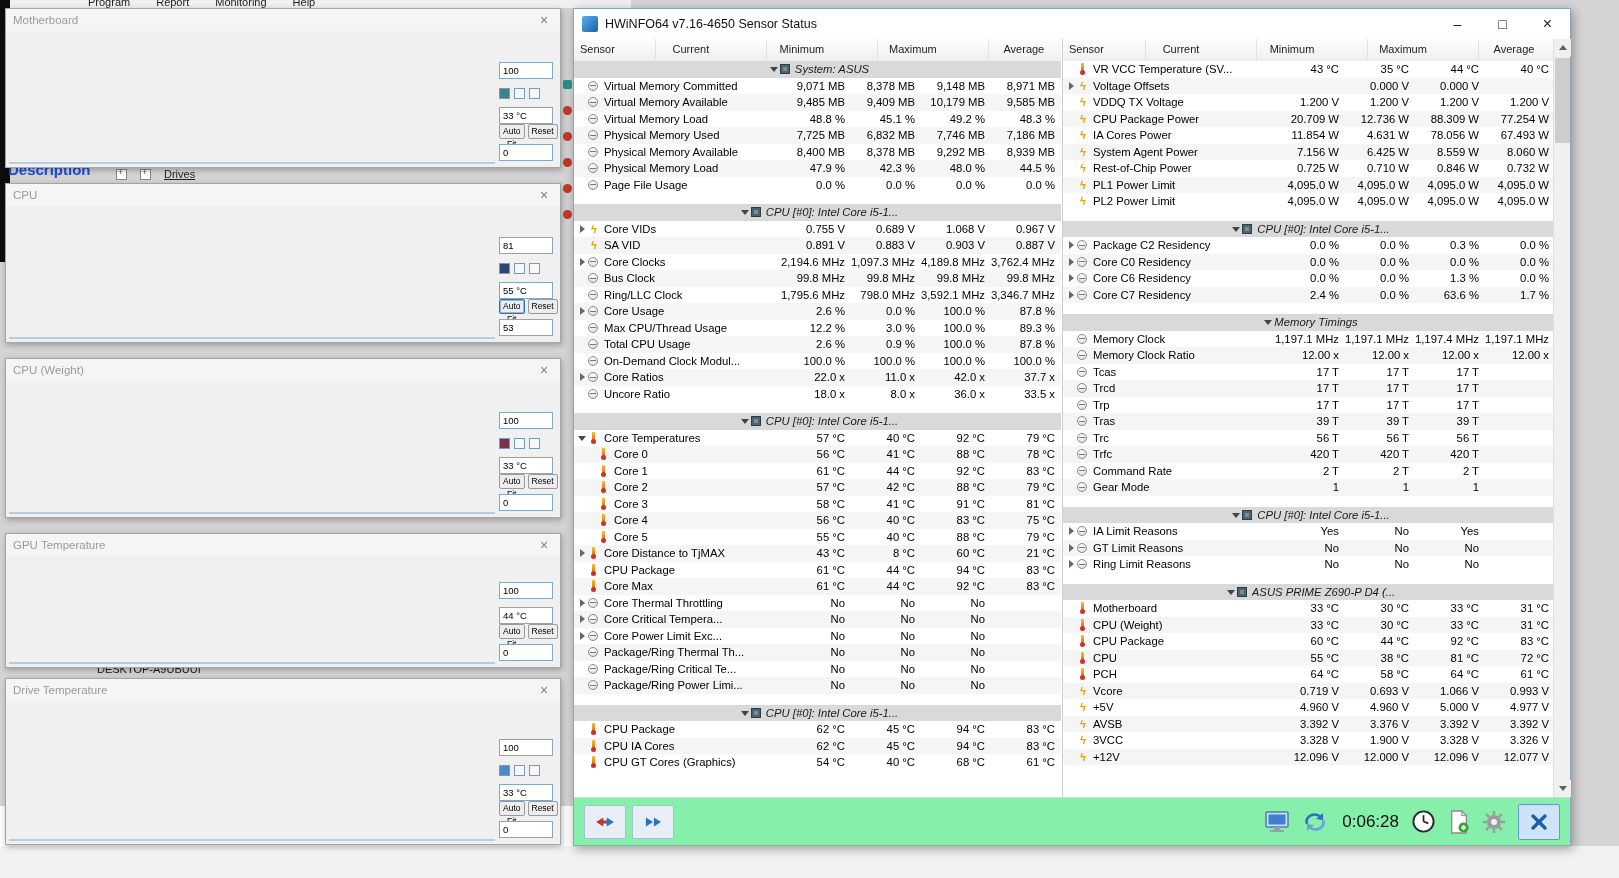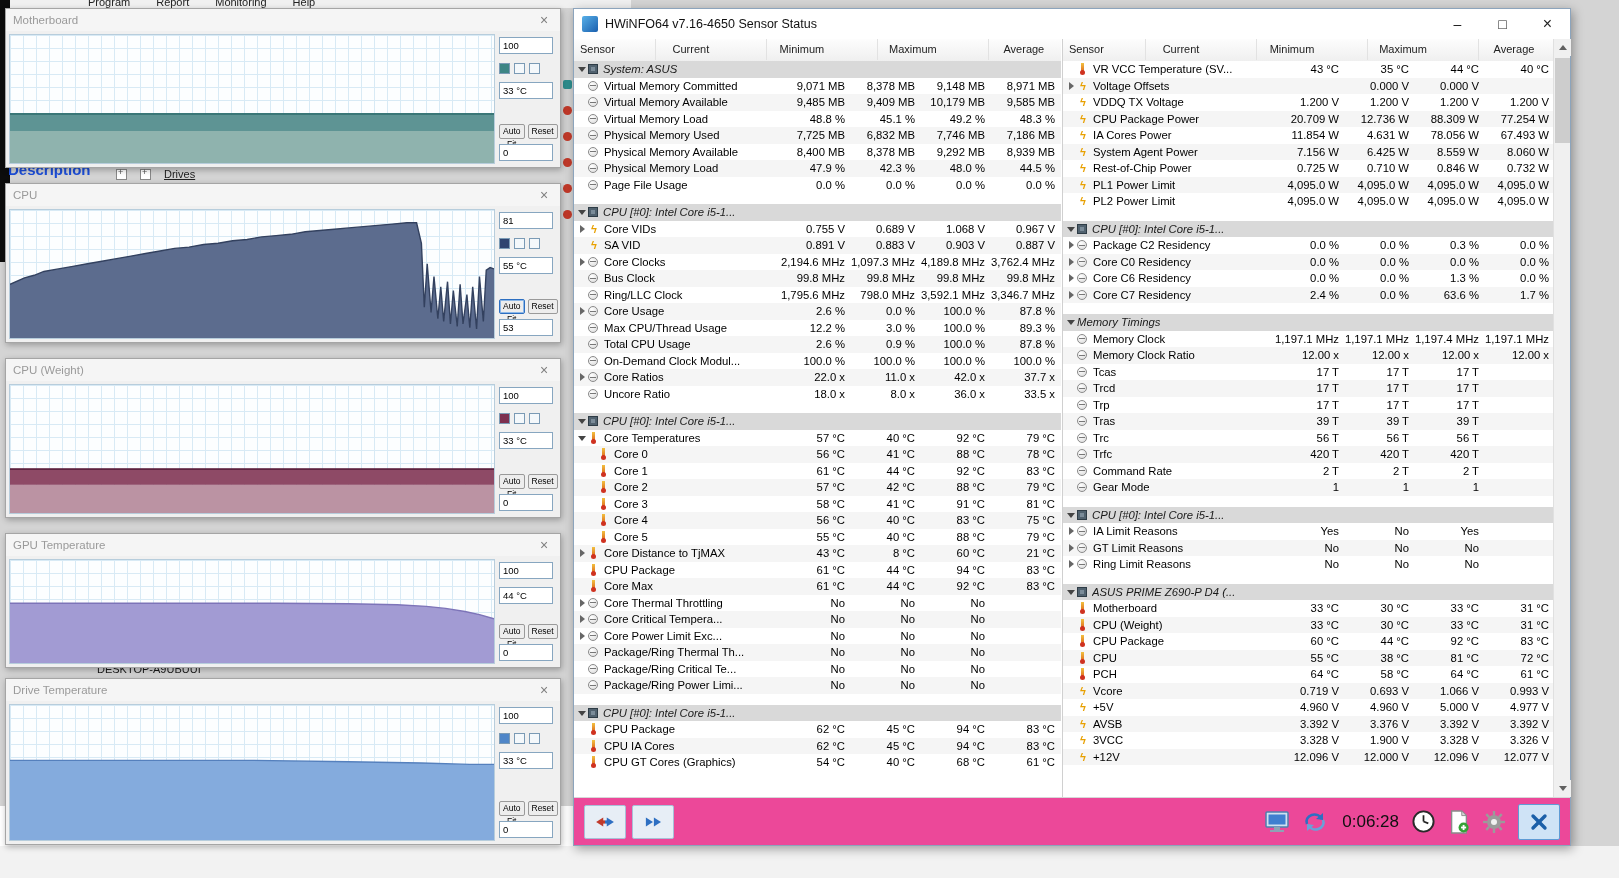--- a/index.html
+++ b/index.html
@@ -20,21 +20,21 @@
   .virus-row .vlabel{font-weight:bold;}
   .badge-strip{position:absolute;left:562px;top:80px;width:11px;}
   .badge{width:9px;height:9px;border-radius:50%;background:#c43a2a;margin:0 0 17px 1px;}
   .badge.teal{background:#2e8f8f;border-radius:2px;}
 
   
   .gwin{position:absolute;left:5px;width:556px;background:#f0f0f0;border:1px solid #a5a5a5;box-shadow:1px 2px 6px rgba(0,0,0,.28);box-sizing:border-box;display:flex;flex-direction:column;}
   .gtitle{height:22px;display:flex;align-items:center;padding:0 7px;background:#f5f5f5;flex:0 0 22px;}
   .gtitle-text{font-size:11.5px;color:#9a9a9a;flex:1;}
   .gclose{font-size:14px;color:#808080;width:18px;text-align:center;cursor:default;}
-  .gbody{flex:1;display:flex;padding:3px;min-height:0;}
+  .gbody{flex:1;display:flex;padding:3px;min-height:0;align-items:flex-end;}
   .garea{flex:1;position:relative;overflow:hidden;border:1px solid #b7cddc;background-color:#fcfeff;
     background-image:linear-gradient(#d8eaf5 1px,transparent 1px),linear-gradient(90deg,#d8eaf5 1px,transparent 1px);
     background-size:13px 13px;}
   .gsvg{position:absolute;left:0;top:0;width:100%;height:100%;}
   .gpanel{width:62px;flex:0 0 62px;padding:3px 4px;box-sizing:border-box;display:flex;flex-direction:column;}
   .gbox{width:46px;height:13px;border:1px solid #87a6c0;background:#fff;font-size:9.5px;padding:1px 3px;color:#000;line-height:13px;}
   .gswatches{display:flex;gap:4px;margin-top:9px;}
   .gsw{width:11px;height:11px;border:1px solid #7a9ab5;background:#f4f8fb;box-sizing:border-box;}
   .gbox.cur{margin-top:8px;}
   .gflex{flex:1;}
@@ -52,21 +52,21 @@
   .hw-body{position:absolute;left:0;right:0;top:30px;bottom:48px;background:#fff;}
   .sensor-panel{position:absolute;top:0;bottom:0;background:#fff;box-sizing:border-box;}
   .sensor-panel.rightp{border-left:1px solid #d0d0d0;}
   .colheader{height:22px;display:flex;align-items:flex-start;background:linear-gradient(#fdfdfd,#efefef);border-bottom:1px solid #d5d5d5;gap:40px;}
   .hcell{width:70px;flex:0 0 70px;text-align:center;font-size:11px;color:#222;border-left:1px solid #e2e2e2;line-height:21px;}
   .hcell:last-child{margin-right:6px;}
   .hcell.first{flex:1 1 auto;width:auto;text-align:left;padding-left:6px;border-left:none;}
   .rows{position:absolute;left:0;right:0;top:22px;bottom:0;overflow:hidden;background:#fff;}
   .srow{display:flex;align-items:center;height:16.5px;padding-left:3px;font-size:11.3px;color:#000;}
   .srow.alt{background:#f5f5f5;}
-  .srow.group{background:#d9d9d9;}
+  .srow.group{background:#d9d9d9;justify-content:center;}
   .glabel{font-style:italic;color:#1a1a1a;white-space:nowrap;overflow:hidden;}
   .slabel{flex:1 1 auto;white-space:nowrap;overflow:hidden;}
   .sval{width:70px;flex:0 0 70px;text-align:right;white-space:nowrap;}
   .sval:last-child{margin-right:6px;}
   .spacer{height:11px;background:#fff;}
   .ind{width:10px;flex:0 0 10px;}
   .chev{width:11px;flex:0 0 11px;height:12px;position:relative;}
   .chev.right::after{content:"";position:absolute;left:3px;top:2px;border-left:5px solid #666;border-top:4px solid transparent;border-bottom:4px solid transparent;}
   .chev.down::after{content:"";position:absolute;left:1px;top:4px;border-top:5px solid #444;border-left:4px solid transparent;border-right:4px solid transparent;}
   .sicon{width:12px;height:12px;flex:0 0 12px;margin-right:4px;position:relative;display:inline-block;}
@@ -82,21 +82,21 @@
   
   .vscroll{position:absolute;right:0;top:0;bottom:0;width:17px;background:#f0f0f0;border-left:1px solid #e0e0e0;box-sizing:border-box;}
   .sarrow{position:absolute;left:0;width:17px;height:17px;background:#f0f0f0;}
   .sarrow.up{top:0;}
   .sarrow.down{bottom:0;}
   .sarrow.up::after{content:"";position:absolute;left:5px;top:6px;border-bottom:5px solid #606060;border-left:4px solid transparent;border-right:4px solid transparent;}
   .sarrow.down::after{content:"";position:absolute;left:5px;top:6px;border-top:5px solid #606060;border-left:4px solid transparent;border-right:4px solid transparent;}
   .sthumb{position:absolute;left:1px;top:19px;width:15px;height:85px;background:#cdcdcd;}
 
   
-  .toolbar{position:absolute;left:0;right:0;bottom:0;height:48px;background:#ec4899;border-top:1px solid #d7d7d7;display:flex;align-items:center;padding:0 10px;box-sizing:border-box;}
+  .toolbar{position:absolute;left:0;right:0;bottom:0;height:48px;background:#86efac;border-top:1px solid #d7d7d7;display:flex;align-items:center;padding:0 10px;box-sizing:border-box;}
   .tbtn{width:40px;height:32px;border:1px solid #a8c0d8;background:#e7eef6;border-radius:2px;display:flex;align-items:center;justify-content:center;margin-right:6px;}
   .tspacer{flex:1;}
   .ticon{display:flex;align-items:center;justify-content:center;margin-left:12px;}
   .time{font-size:17px;color:#101010;margin-left:14px;}
   .xbtn{width:40px;height:34px;background:#cfe3f6;border:1px solid #5f9bd5;border-radius:2px;display:flex;align-items:center;justify-content:center;margin-left:12px;}
 </style>
 </head>
 <body>
 
 <div class="screen">

